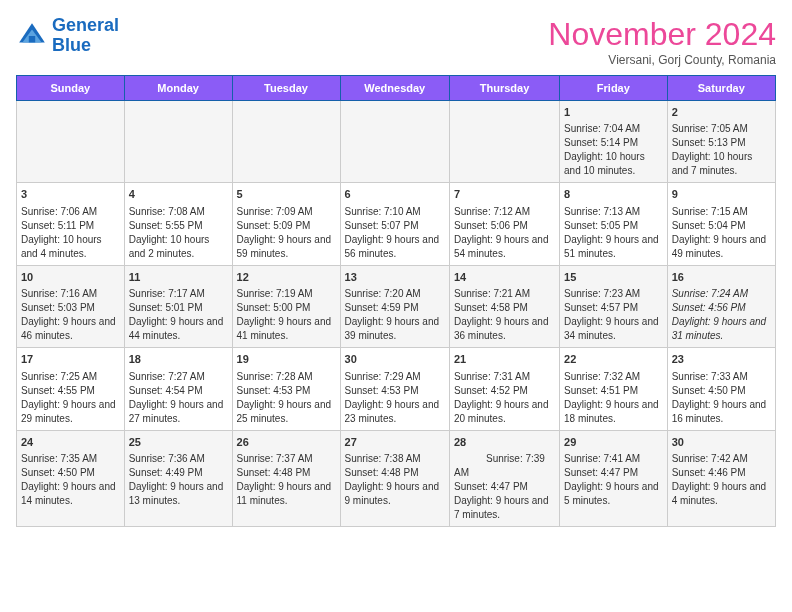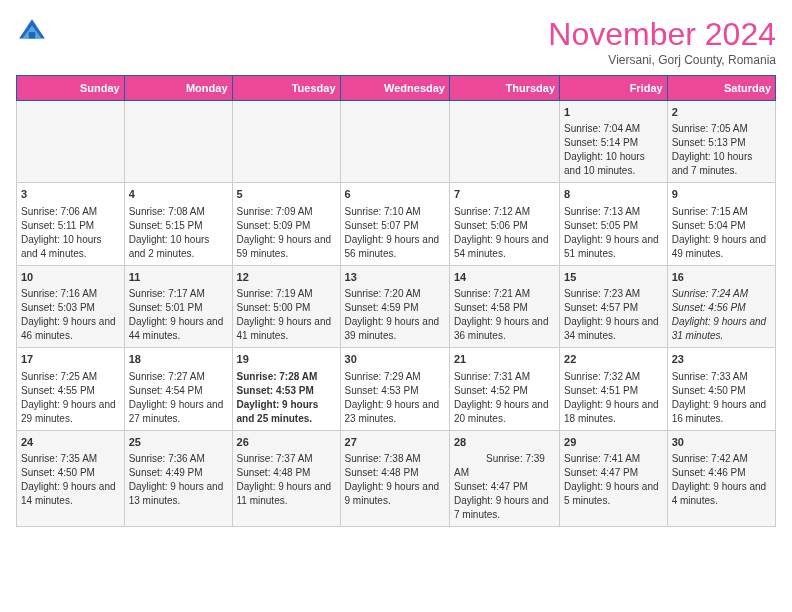--- a/index.html
+++ b/index.html
@@ -45,24 +45,24 @@
     .subtitle {
       font-size: 12px;
       color: #555;
     }
     table {
       width: 100%;
       border-collapse: collapse;
       font-size: 10px;
     }
     thead tr th {
-      background: #ec4899;
+      background: #8b5cf6;
       color: #fff;
       padding: 6px 4px;
-      text-align: right;
+      text-align: center;
       font-size: 11px;
       font-weight: bold;
       border: 1px solid #1560aa;
     }
     tbody tr td {
       border: 1px solid #ccc;
       vertical-align: top;
       padding: 4px;
       height: 80px;
       width: 113px;
@@ -93,20 +93,24 @@
 </head>
 <body>
 
 <div class="header">
   <div class="logo">
     <svg class="logo-icon" viewBox="0 0 40 40">
       <polygon points="20,4 36,28 4,28" fill="#1a6bbf"></polygon>
       <polygon points="20,12 32,28 8,28" fill="#5ba3e0"></polygon>
       <rect x="16" y="20" width="8" height="8" fill="#1a6bbf"></rect>
     </svg>
+    <div class="logo-text">
+      <div><span>General</span></div>
+      <div><span style="color:#1a6bbf;">Blue</span></div>
+    </div>
   </div>
   <div class="title-block">
     <div class="month-title">November 2024</div>
     <div class="subtitle">Viersani, Gorj County, Romania</div>
   </div>
 </div>
 
 <table>
   <thead>
     <tr id="header-row">
@@ -131,21 +135,21 @@
 Daylight: 10 hours and 10 minutes.</span></td>
         <td><span class="day-num">2</span><span style="white-space: pre-line; margin-top: 44px;">Sunrise: 7:05 AM
 Sunset: 5:13 PM
 Daylight: 10 hours and 7 minutes.</span></td>
       </tr>
       <tr>
         <td><span class="day-num">3</span><span style="white-space: pre-line;">Sunrise: 7:06 AM
 Sunset: 5:11 PM
 Daylight: 10 hours and 4 minutes.</span></td>
         <td><span class="day-num">4</span><span style="white-space: pre-line;">Sunrise: 7:08 AM
-Sunset: 5:15 PM
+Sunset: 5:55 PM
 Daylight: 10 hours and 2 minutes.</span></td>
         <td><span class="day-num">5</span><span style="white-space: pre-line;">Sunrise: 7:09 AM
 Sunset: 5:09 PM
 Daylight: 9 hours and 59 minutes.</span></td>
         <td><span class="day-num">6</span><span style="white-space: pre-line;">Sunrise: 7:10 AM
 Sunset: 5:07 PM
 Daylight: 9 hours and 56 minutes.</span></td>
         <td><span class="day-num">7</span><span style="white-space: pre-line;">Sunrise: 7:12 AM
 Sunset: 5:06 PM
 Daylight: 9 hours and 54 minutes.</span></td>
@@ -179,21 +183,21 @@
 Sunset: 4:56 PM
 Daylight: 9 hours and 31 minutes.</span></td>
       </tr>
       <tr>
         <td><span class="day-num">17</span><span style="white-space: pre-line;">Sunrise: 7:25 AM
 Sunset: 4:55 PM
 Daylight: 9 hours and 29 minutes.</span></td>
         <td><span class="day-num">18</span><span style="white-space: pre-line;">Sunrise: 7:27 AM
 Sunset: 4:54 PM
 Daylight: 9 hours and 27 minutes.</span></td>
-        <td><span class="day-num">19</span><span style="white-space: pre-line; font-weight: bold;">Sunrise: 7:28 AM
+        <td><span class="day-num">19</span><span style="white-space: pre-line;">Sunrise: 7:28 AM
 Sunset: 4:53 PM
 Daylight: 9 hours and 25 minutes.</span></td>
         <td><span class="day-num">30</span><span style="white-space: pre-line;">Sunrise: 7:29 AM
 Sunset: 4:53 PM
 Daylight: 9 hours and 23 minutes.</span></td>
         <td><span class="day-num">21</span><span style="white-space: pre-line;">Sunrise: 7:31 AM
 Sunset: 4:52 PM
 Daylight: 9 hours and 20 minutes.</span></td>
         <td><span class="day-num">22</span><span style="white-space: pre-line;">Sunrise: 7:32 AM
 Sunset: 4:51 PM

